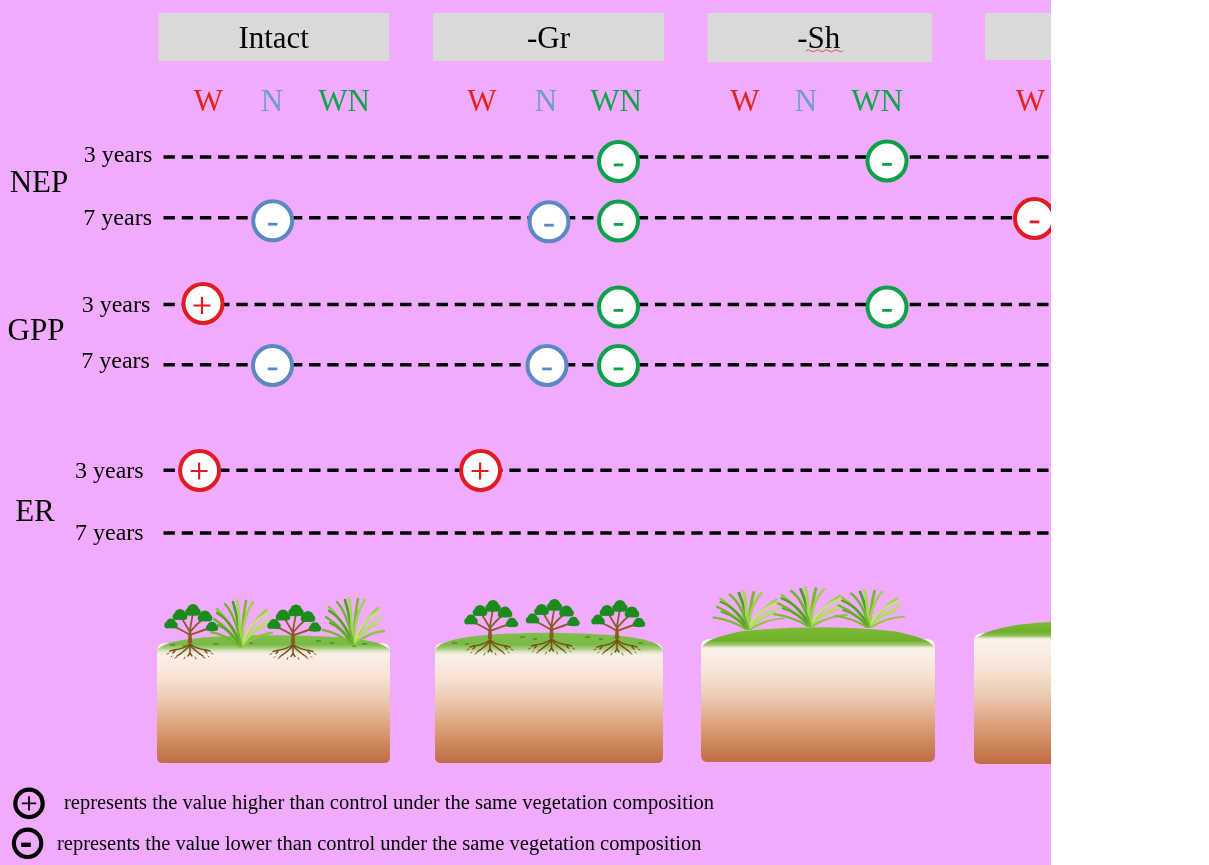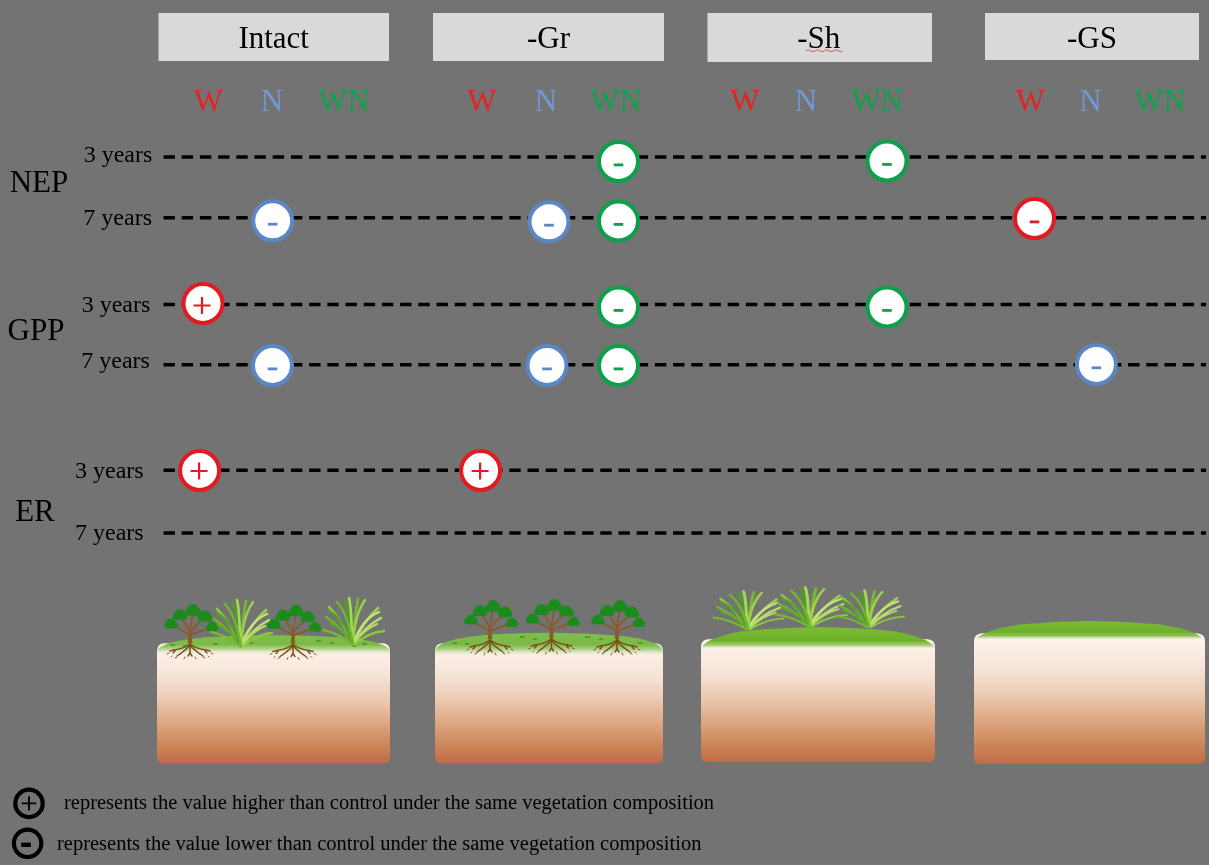--- a/index.html
+++ b/index.html
@@ -1,16 +1,16 @@
 <!DOCTYPE html>
 <html><head>
 <meta charset="utf-8">
 <style>
   html,body{margin:0;padding:0;background:#ffffff;}
-  #fig{position:relative;width:1209px;height:865px;background:#737373;overflow:hidden;}
+  #fig{position:relative;width:1051px;height:865px;background:#f0abfc;overflow:hidden;}
   svg text{font-family:"Liberation Serif",serif;}
 </style>
 </head>
 <body>
 <div id="fig">
 <svg width="1209" height="865" viewBox="0 0 1209 865">
   <defs>
     <linearGradient id="soil" x1="0" y1="0" x2="0" y2="1">
       <stop offset="0" stop-color="#fdf6ef"></stop>
       <stop offset="0.28" stop-color="#f6e3d6"></stop>

